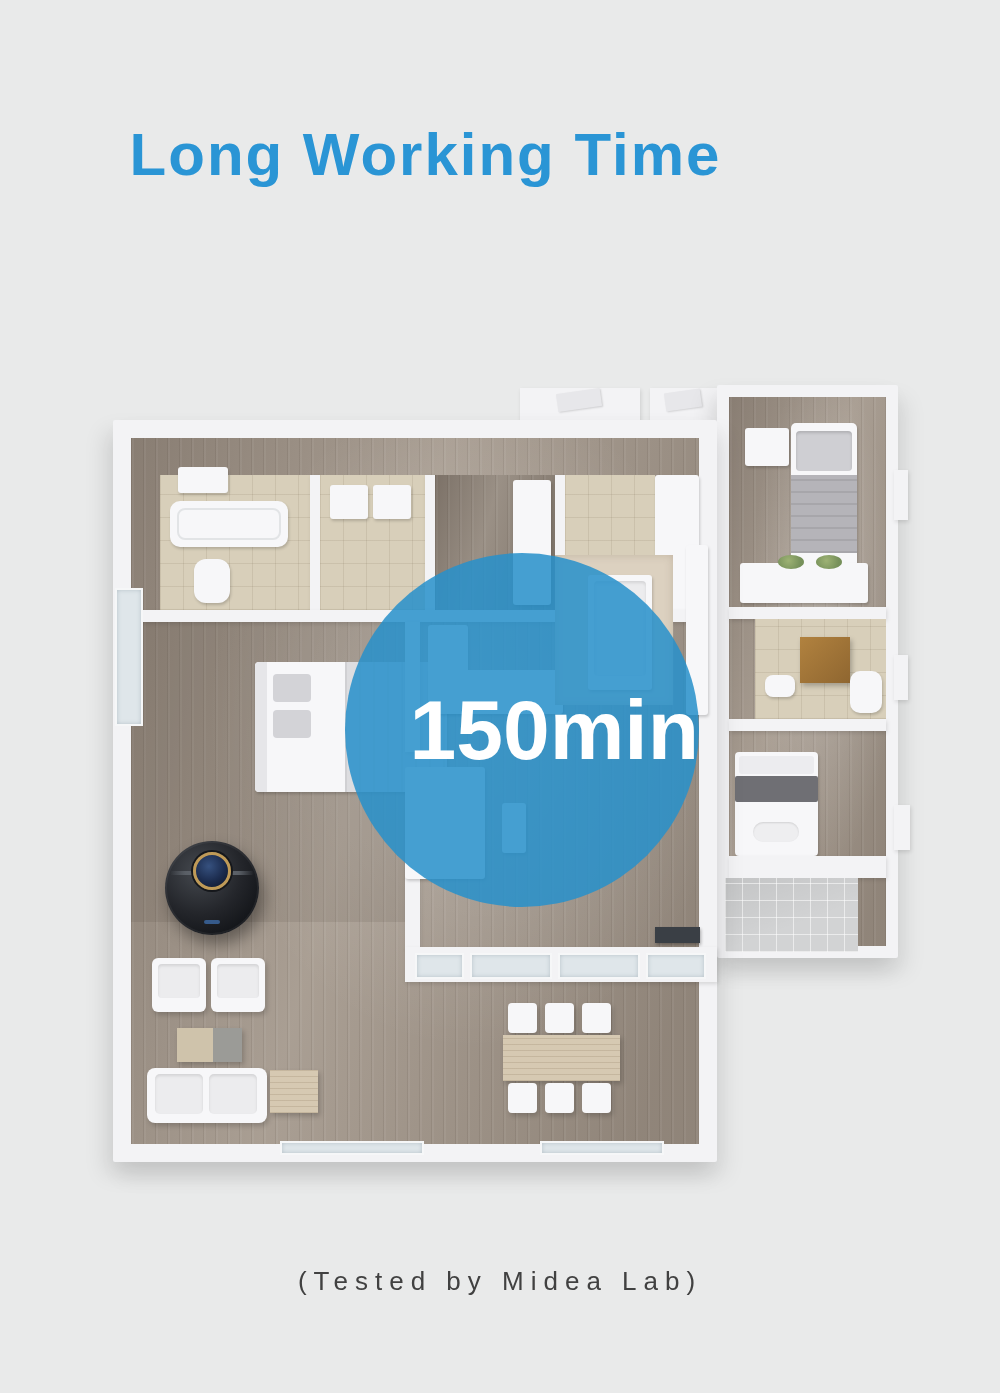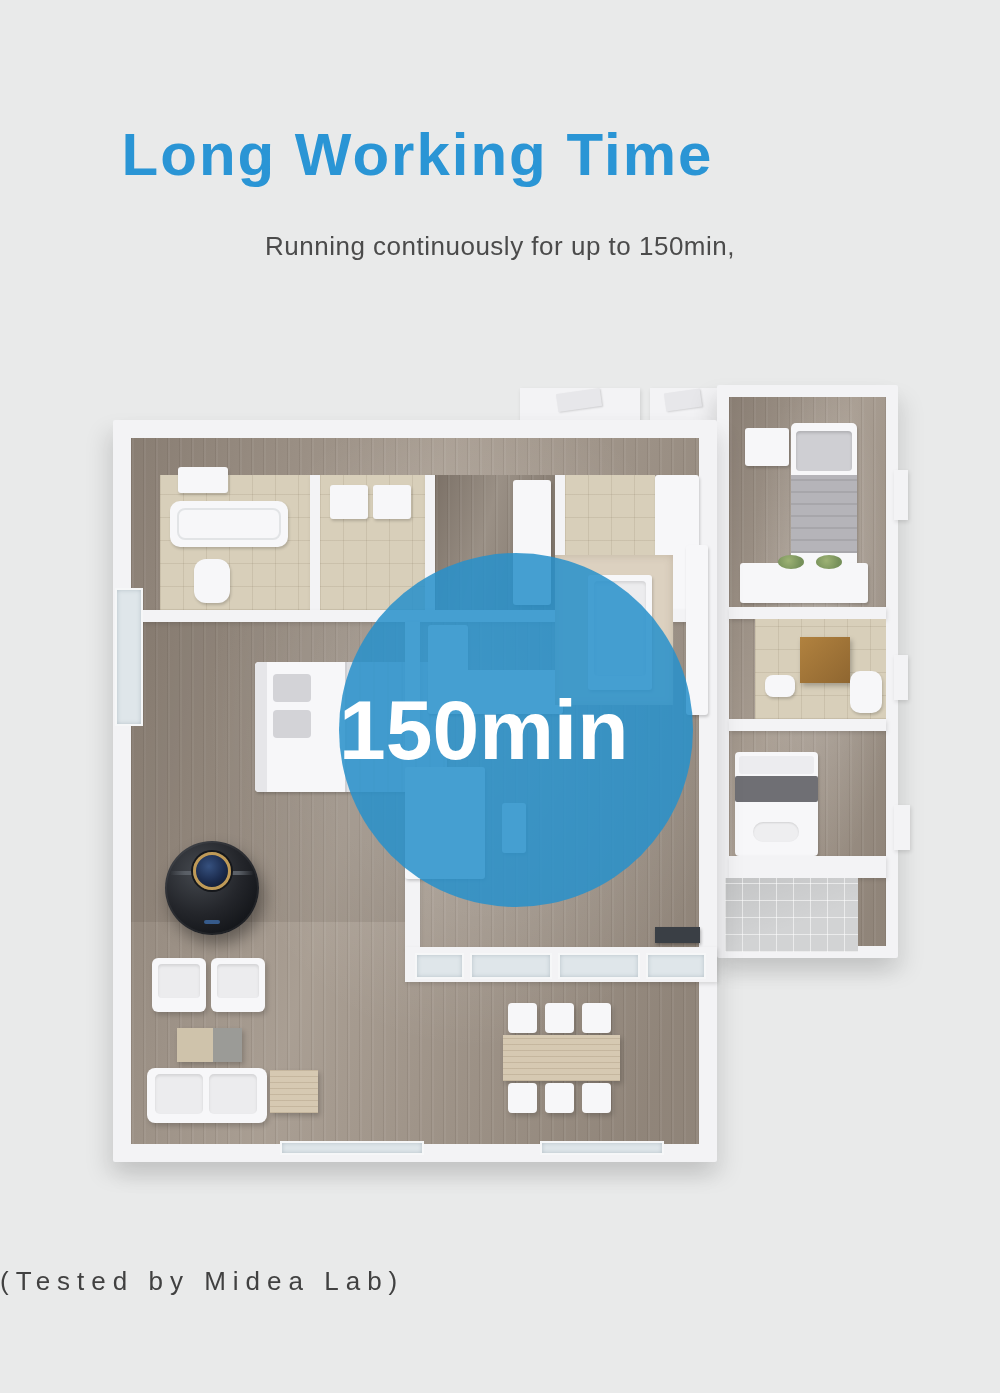--- a/index.html
+++ b/index.html
@@ -5,31 +5,31 @@
   html,body{margin:0;padding:0;}
   body{
     width:1000px;height:1393px;
     background:#e9eaea;
     font-family:"Liberation Sans","DejaVu Sans",sans-serif;
     position:relative;overflow:hidden;
   }
   .abs{position:absolute;}
   
   .title{
-    left:4px;top:120px;width:827px;text-align:center;
+    left:12px;top:120px;width:827px;text-align:center;
     font-size:60px;font-weight:700;letter-spacing:2px;
     color:var(--accent,#2a95d5);
   }
   .subtitle{
     left:0;top:226px;width:1000px;text-align:center;
     font-size:26px;line-height:41px;color:#4b4b4b;letter-spacing:0.5px;
   }
   
   .footer-note{
-    left:0;top:1266px;width:1000px;text-align:left;
+    left:0;top:1266px;width:1000px;text-align:center;
     font-size:26px;letter-spacing:7px;color:#414141;
   }
   
   .plan{left:110px;top:375px;width:792px;height:800px;}
   .wall{background:#f3f3f5;box-shadow:1px 2px 4px rgba(0,0,0,0.12);}
   .block{background:#f3f3f5;border-radius:2px;
     box-shadow:-8px 12px 22px rgba(0,0,0,0.10),8px 14px 22px rgba(0,0,0,0.08);}
   .wood{
     background-color:#a2978c;
     background-image:
@@ -55,23 +55,23 @@
       repeating-linear-gradient(0deg, rgba(255,255,255,0.55) 0 1px, transparent 1px 17px),
       repeating-linear-gradient(90deg, rgba(255,255,255,0.55) 0 1px, transparent 1px 17px),
       linear-gradient(160deg, rgba(0,0,0,0.07), transparent 60%);
   }
   .white-item{background:#f7f7f9;border-radius:3px;box-shadow:1px 2px 3px rgba(0,0,0,0.18);}
   .soft{box-shadow:2px 3px 5px rgba(0,0,0,0.18);}
   .glass{background:#dfe6ea;border:2px solid #f6f7f8;box-shadow:inset 0 0 4px rgba(120,140,150,0.4);}
   .shade{background:rgba(60,50,40,0.10);}
   
   .badge-circle{
-    left:229px;top:178px;width:354px;height:354px;border-radius:50%;
+    left:235px;top:178px;width:354px;height:354px;border-radius:50%;
     background:var(--badge,rgba(40,144,203,0.86));
-    display:flex;align-items:center;justify-content:flex-start;
+    display:flex;align-items:center;justify-content:flex-end;
   }
   .badge-text{font-size:84px;font-weight:700;color:#ffffff;}
   
   .robot{
     left:55px;top:466px;width:94px;height:94px;border-radius:50%;
     background:radial-gradient(circle at 36% 32%, #45494f 0%, #24262b 48%, #121418 80%);
     box-shadow:5px 9px 16px rgba(0,0,0,0.38), inset 0 0 0 2px rgba(255,255,255,0.05);
   }
   .robot-band{position:absolute;left:5px;top:30px;width:84px;height:4px;border-radius:2px;
     background:linear-gradient(90deg, transparent, #595e65 18%, #6b717a 50%, #595e65 82%, transparent);}
@@ -90,21 +90,20 @@
   .coffee-two-tone{background:linear-gradient(90deg,#cfc3ab 0 55%, #9b9b97 55% 100%);
     box-shadow:2px 3px 5px rgba(0,0,0,0.2);}
   .plant{background:radial-gradient(circle at 40% 40%, #9db274, #76905a 70%);border-radius:50%;}
   .gray-blanket{background:#6f6f74;border-radius:2px;}
 </style>
 </head>
 <body style="background: rgb(233, 234, 234);">
 
 <div class="abs title">Long Working Time</div>
 <div class="abs subtitle">
-  <div>Running continuously for up to 150min,</div>
 </div>
 
 <div class="abs plan">
 
   <div class="abs wall" style="left:410px;top:13px;width:120px;height:52px;"></div>
   <div class="abs wall" style="left:540px;top:13px;width:67px;height:52px;"></div>
   <div class="abs" style="left:447px;top:16px;width:44px;height:18px;background:#e7e7ea;transform:rotate(-8deg);box-shadow:1px 1px 2px rgba(0,0,0,0.15);"></div>
   <div class="abs" style="left:555px;top:16px;width:36px;height:18px;background:#e7e7ea;transform:rotate(-8deg);box-shadow:1px 1px 2px rgba(0,0,0,0.15);"></div>
   <div class="abs wood dark" style="left:424px;top:48px;width:34px;height:16px;"></div>
   <div class="abs wood dark" style="left:482px;top:48px;width:40px;height:16px;"></div>

